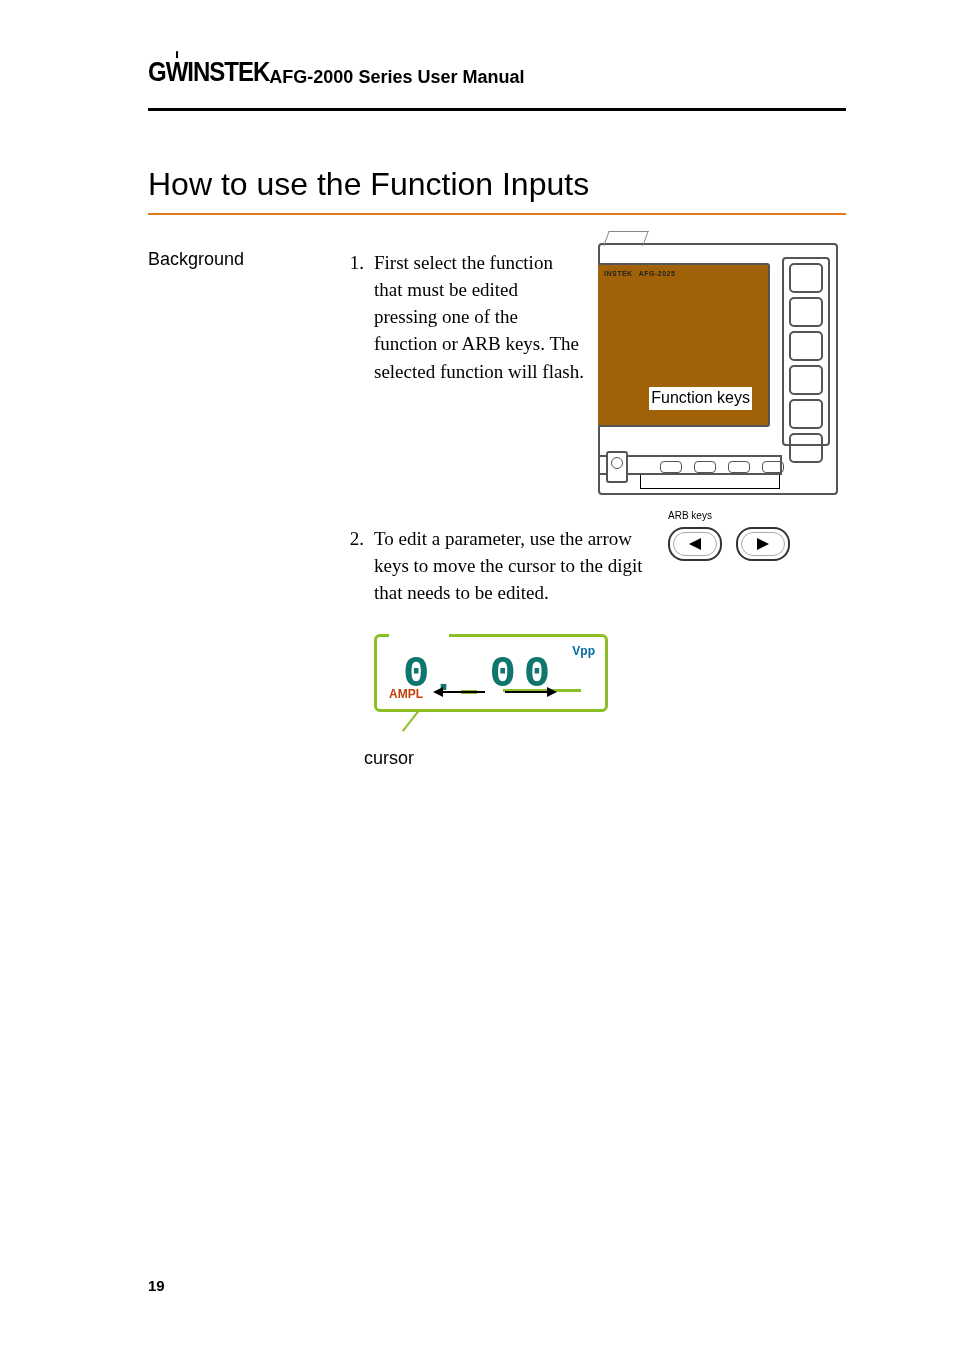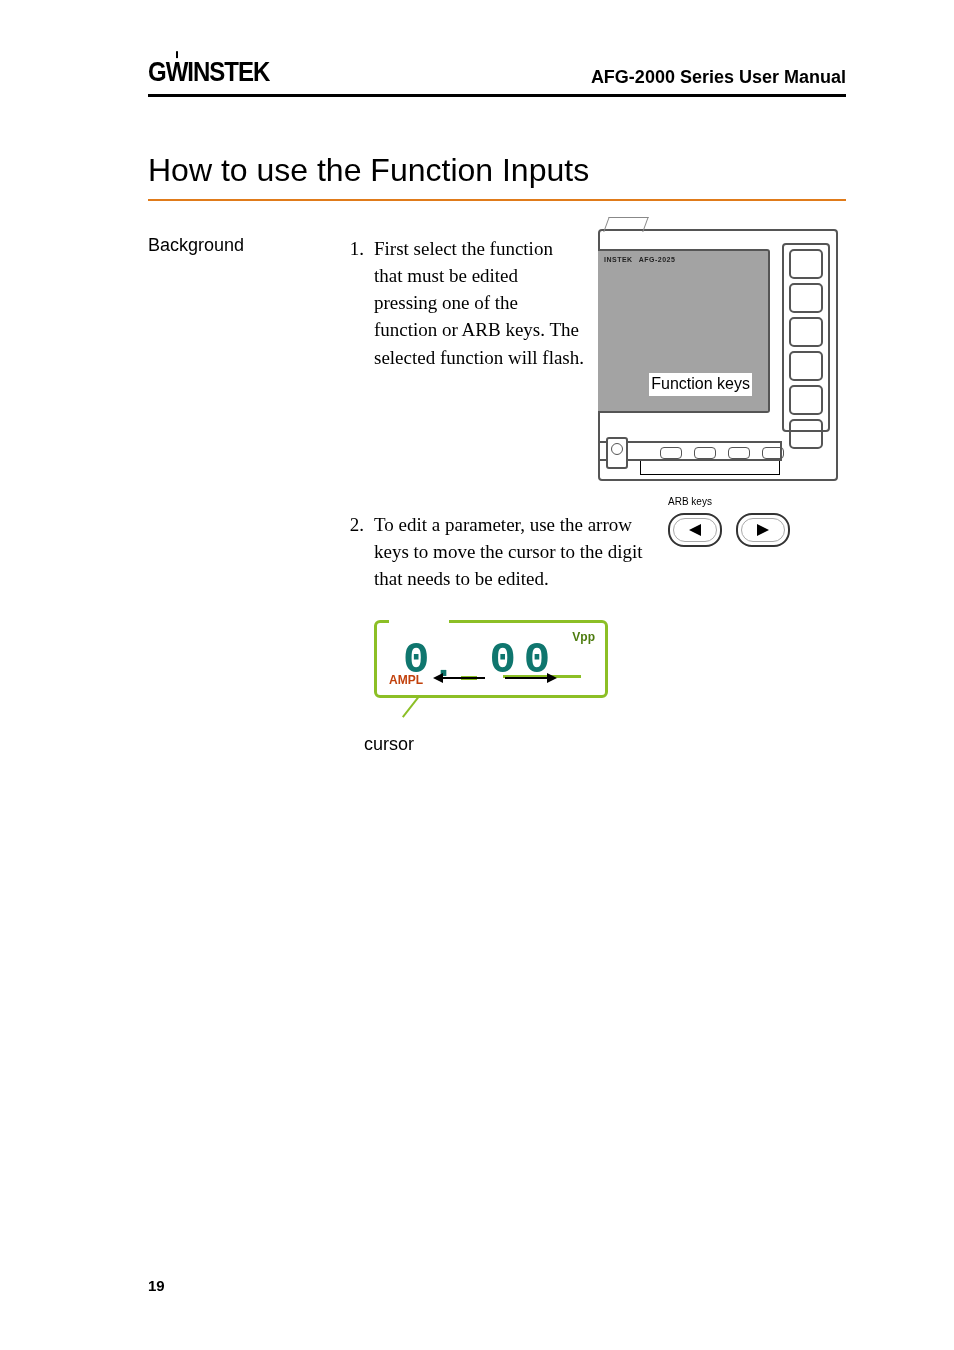--- a/index.html
+++ b/index.html
@@ -11,23 +11,23 @@
   }
   .page {
     width: 954px;
     height: 1350px;
     box-sizing: border-box;
     padding: 60px 108px 50px 148px;
     position: relative;
   }
   .header-row {
     display: flex;
-    justify-content: space-between;
+    justify-content: flex-start;
     align-items: flex-end;
-    margin-bottom: 6px;
+    margin-bottom: 20px;
   }
   .brand {
     font-family: Arial, Helvetica, sans-serif;
     font-weight: 900;
     font-size: 24px;
     letter-spacing: -1px;
     transform: scaleY(1.15);
     transform-origin: left bottom;
   }
   .brand .gw-w {
@@ -110,21 +110,21 @@
     top: -14px; left: 6px; width: 38px; height: 14px;
     border: 1px solid #888; border-bottom: none;
     transform: skewX(-20deg);
   }
   .screen {
     position: absolute;
     left: -2px; top: 18px; width: 170px; height: 160px;
     border: 2px solid #555;
     border-left: none;
     border-radius: 0 3px 3px 0;
-    background: #a3a3a3;
+    background: #a16207;
   }
   .screen-label {
     display: flex; gap: 6px; align-items: center;
     font-family: Arial, sans-serif;
     font-size: 7px; font-weight: 700; letter-spacing: 0.5px;
     padding: 4px 0 0 6px;
     color: #222;
   }
   .screen-label .brand-mini { font-size: 7px; }
   .func-keys-label {
@@ -228,21 +228,21 @@
     color: #0f766e;
     position:absolute; left: 26px; top: 6px;
   }
   .seg-dot { font-size: 40px; position: relative; top:4px; }
   .seg-eq { display:inline-block; width:16px; border-bottom:4px solid #8cbf26; margin: 0 4px 12px; vertical-align: bottom;}
   .underline-dig {
     position:absolute; left:126px; top:52px; width:78px; height:3px; background:#8cbf26;
   }
   .vpp {
     position:absolute; right:10px; top:6px;
-    font-family: Arial, sans-serif; font-weight:700; font-size:12px; color:#4d7c0f;
+    font-family: Arial, sans-serif; font-weight:700; font-size:12px; color:#0369a1;
   }
   .ampl {
     position:absolute; left:12px; bottom:6px;
     font-family: Arial, sans-serif; font-weight:700; font-size:12px; color:#c2410c;
   }
   .bi-arrow-l, .bi-arrow-r{
     position:absolute; top:54px; width:50px; height:2px; background:#000;
   }
   .bi-arrow-l{ left:58px; }
   .bi-arrow-r{ left:128px; }

